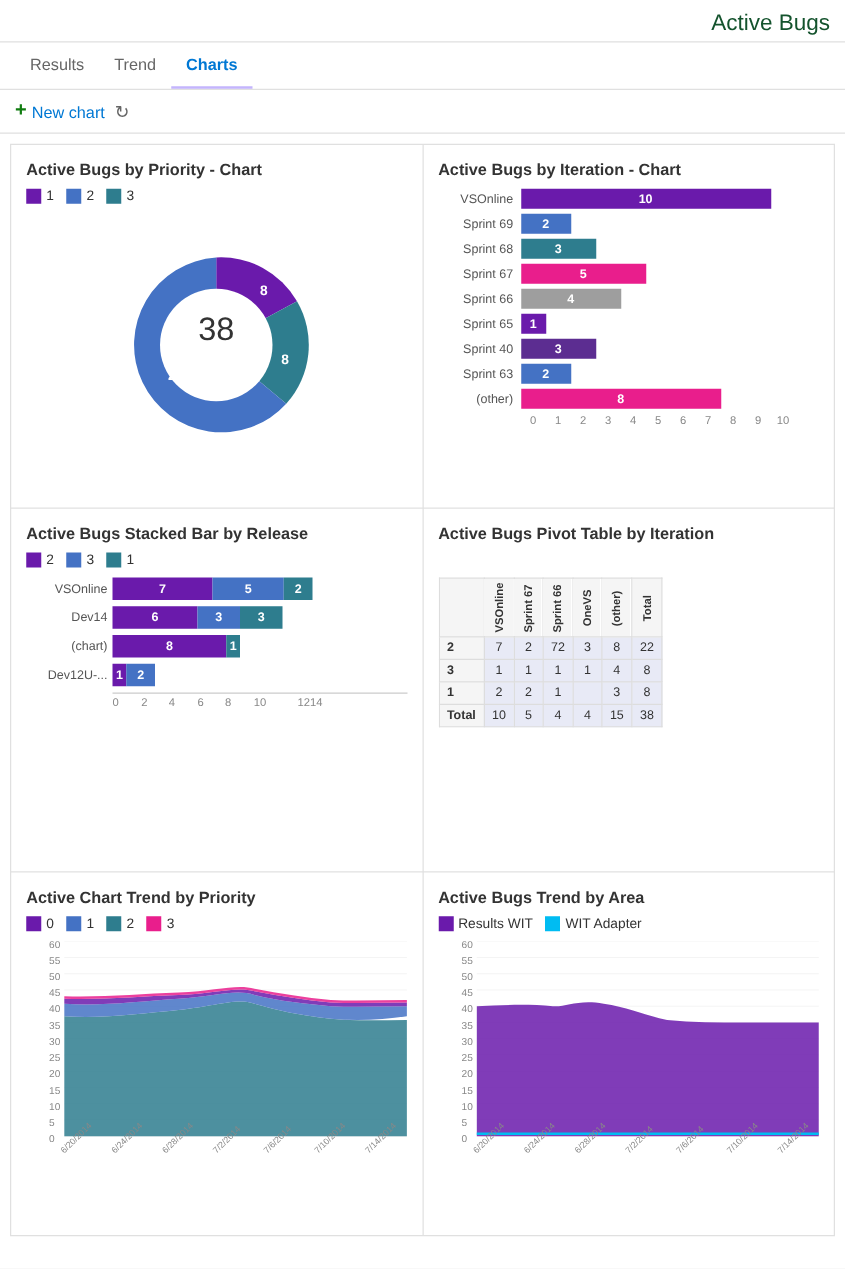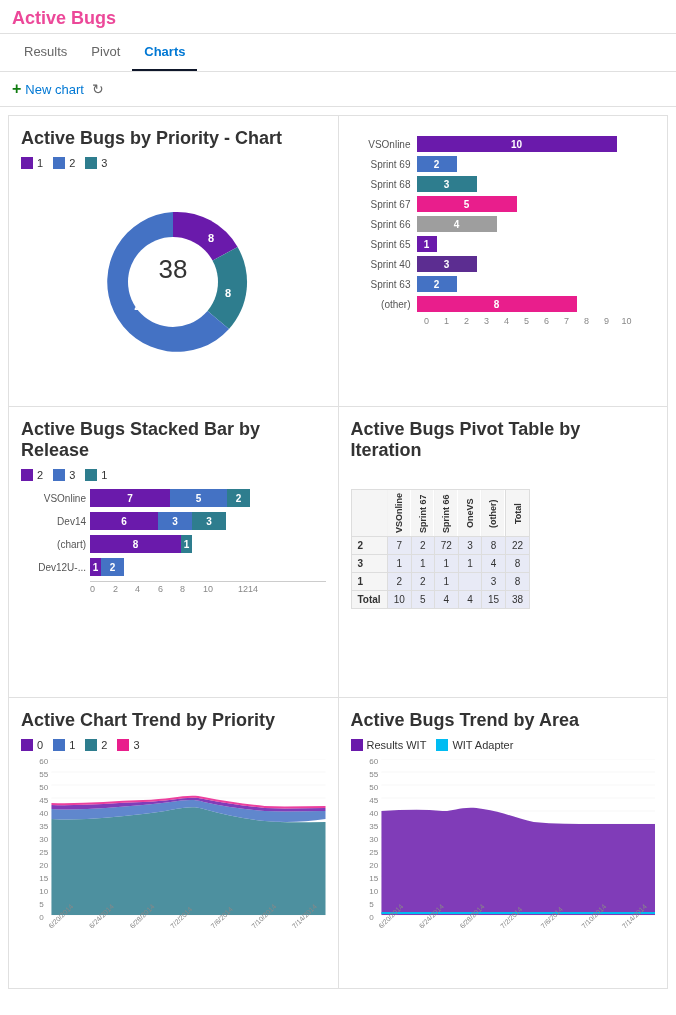--- a/index.html
+++ b/index.html
@@ -1,32 +1,32 @@
 <!DOCTYPE html>
 <html><head>
   <meta charset="utf-8">
   <style>
     * { box-sizing: border-box; margin: 0; padding: 0; }
     body { font-family: 'Segoe UI', Arial, sans-serif; font-size: 12px; color: #333; background: #fff; width: 676px; }
     
     .page-header { padding: 8px 12px 4px; border-bottom: 1px solid #e0e0e0; }
-    .page-title { font-size: 18px; font-weight: 700; color: #ec4899; }
+    .page-title { font-size: 18px; font-weight: 400; color: #14532d; text-align: right; }
     
     .nav-tabs { display: flex; align-items: center; padding: 0 12px; border-bottom: 1px solid #e0e0e0; }
     .nav-tab { padding: 10px 12px; font-size: 13px; color: #666; cursor: pointer; border-bottom: 2px solid transparent; }
-    .nav-tab.active { color: #0078d4; border-bottom: 2px solid #0f172a; font-weight: 600; }
+    .nav-tab.active { color: #0078d4; border-bottom: 2px solid #c4b5fd; font-weight: 600; }
     
     .toolbar { display: flex; align-items: center; padding: 8px 12px; border-bottom: 1px solid #e0e0e0; gap: 8px; }
     .new-chart-btn { display: flex; align-items: center; gap: 4px; color: #0078d4; font-size: 13px; cursor: pointer; }
     .new-chart-btn .plus { color: #107c10; font-size: 16px; font-weight: bold; }
     .refresh-btn { color: #666; cursor: pointer; font-size: 14px; }
     
     .charts-grid { display: grid; grid-template-columns: 1fr 1fr; gap: 1px; background: #e0e0e0; padding: 1px; margin: 8px; }
     .chart-panel { background: #fff; padding: 12px; min-height: 290px; }
-    .chart-title { font-size: 18px; font-weight: 600; color: #333; margin-bottom: 8px; }
+    .chart-title { font-size: 13px; font-weight: 600; color: #333; margin-bottom: 8px; }
     
     
     .legend { display: flex; gap: 10px; margin-bottom: 8px; flex-wrap: wrap; }
     .legend-item { display: flex; align-items: center; gap: 4px; font-size: 11px; }
     .legend-color { width: 12px; height: 12px; display: inline-block; }
     
     
     .donut-container { display: flex; justify-content: center; align-items: center; height: 210px; }
     
     
@@ -56,21 +56,21 @@
   </style>
 </head>
 <body>
 
 <div class="page-header">
   <h1 class="page-title">Active Bugs</h1>
 </div>
 
 <div class="nav-tabs">
   <div class="nav-tab">Results</div>
-  <div class="nav-tab">Pivot</div>
+  <div class="nav-tab">Trend</div>
   <div class="nav-tab active">Charts</div>
 </div>
 
 <div class="toolbar">
   <div class="new-chart-btn">
     <span class="plus">+</span>
     <span>New chart</span>
   </div>
   <div class="refresh-btn">↻</div>
 </div>
@@ -106,20 +106,21 @@
         <text x="90" y="86" text-anchor="middle" font-size="26" font-weight="300" fill="#333">38</text>
 
         <text x="128" y="50" text-anchor="middle" font-size="11" fill="#fff" font-weight="bold">8</text>
         <text x="145" y="105" text-anchor="middle" font-size="11" fill="#fff" font-weight="bold">8</text>
         <text x="58" y="118" text-anchor="middle" font-size="12" fill="#fff" font-weight="bold">22</text>
       </svg>
     </div>
   </div>
 
   <div class="chart-panel">
+    <div class="chart-title">Active Bugs by Iteration - Chart</div>
     <div class="bar-chart-h">
 
       <div class="bar-row">
         <div class="bar-label">VSOnline</div>
         <div class="bar-track">
           <div class="bar-segment" style="width:200px;background:#6a1aab;">10</div>
         </div>
       </div>
       <div class="bar-row">
         <div class="bar-label">Sprint 69</div>

